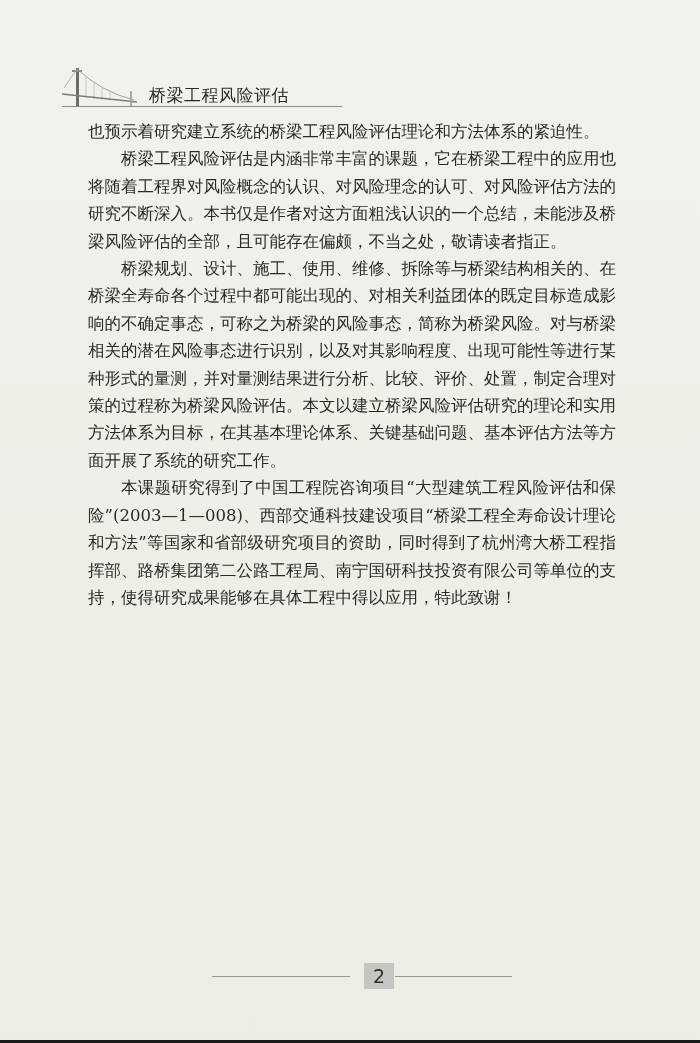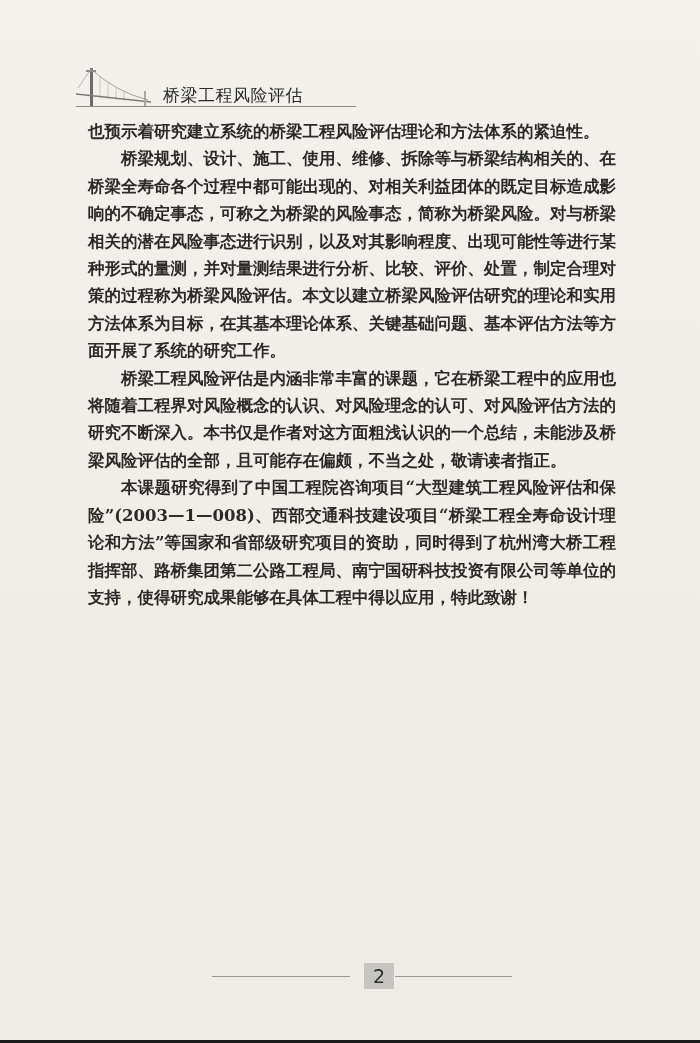--- a/index.html
+++ b/index.html
@@ -23,21 +23,21 @@
     }
     .bottom-edge {
       position: absolute;
       left: 0; bottom: 0;
       width: 700px; height: 3px;
       background: #1a1a1a;
     }
     
     .running-header {
       position: absolute;
-      left: 76px; top: 58px;
+      left: 62px; top: 58px;
       width: 280px; height: 50px;
     }
     .bridge-icon {
       position: absolute;
       left: 0; top: 0;
       width: 90px; height: 50px;
     }
     .header-title {
       position: absolute;
       left: 87px; top: 26px;
@@ -55,21 +55,20 @@
     }
     
     .body-text {
       position: absolute;
       left: 88px; top: 118px;
       width: 528px;
       font-size: 16.5px;
       line-height: 27.4px;
       text-align: justify;
       text-justify: inter-character;
-      font-weight: bold;
     }
     .body-text p {
       margin: 0;
       text-indent: 2em;
     }
     .body-text p.no-indent {
       text-indent: 0;
     }
     
     .signature {
@@ -150,22 +149,22 @@
     <span class="header-title">桥梁工程风险评估</span>
     <div class="header-rule"></div>
   </div>
 
   <div class="bleed">
     <div>　　　　　　　　　　　　　　　　　　　　　　　　　　　　　　　　</div>
   </div>
 
   <div class="body-text">
     <p class="no-indent">也预示着研究建立系统的桥梁工程风险评估理论和方法体系的紧迫性。</p>
+    <p>桥梁工程风险评估是内涵非常丰富的课题，它在桥梁工程中的应用也将随着工程界对风险概念的认识、对风险理念的认可、对风险评估方法的研究不断深入。本书仅是作者对这方面粗浅认识的一个总结，未能涉及桥梁风险评估的全部，且可能存在偏颇，不当之处，敬请读者指正。</p>
     <p>桥梁规划、设计、施工、使用、维修、拆除等与桥梁结构相关的、在桥梁全寿命各个过程中都可能出现的、对相关利益团体的既定目标造成影响的不确定事态，可称之为桥梁的风险事态，简称为桥梁风险。对与桥梁相关的潜在风险事态进行识别，以及对其影响程度、出现可能性等进行某种形式的量测，并对量测结果进行分析、比较、评价、处置，制定合理对策的过程称为桥梁风险评估。本文以建立桥梁风险评估研究的理论和实用方法体系为目标，在其基本理论体系、关键基础问题、基本评估方法等方面开展了系统的研究工作。</p>
-    <p>桥梁工程风险评估是内涵非常丰富的课题，它在桥梁工程中的应用也将随着工程界对风险概念的认识、对风险理念的认可、对风险评估方法的研究不断深入。本书仅是作者对这方面粗浅认识的一个总结，未能涉及桥梁风险评估的全部，且可能存在偏颇，不当之处，敬请读者指正。</p>
     <p>本课题研究得到了中国工程院咨询项目“大型建筑工程风险评估和保险”(2003—1—008)、西部交通科技建设项目“桥梁工程全寿命设计理论和方法”等国家和省部级研究项目的资助，同时得到了杭州湾大桥工程指挥部、路桥集团第二公路工程局、南宁国研科技投资有限公司等单位的支持，使得研究成果能够在具体工程中得以应用，特此致谢！</p>
   </div>
 
 
   <div class="footer">
     <div class="footer-rule-left"></div>
     <div class="page-number">2</div>
     <div class="footer-rule-right"></div>
   </div>
 </div>

